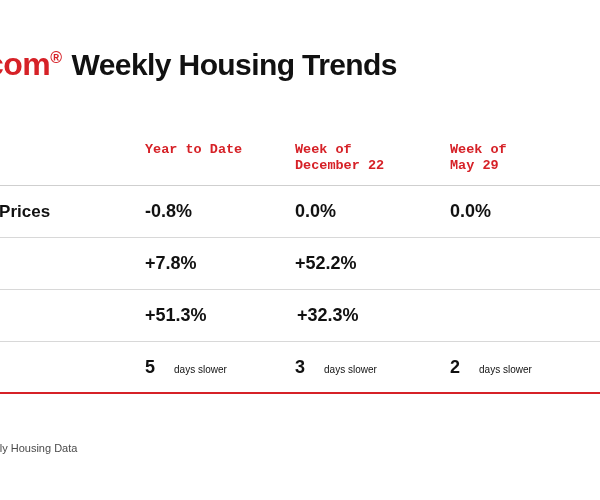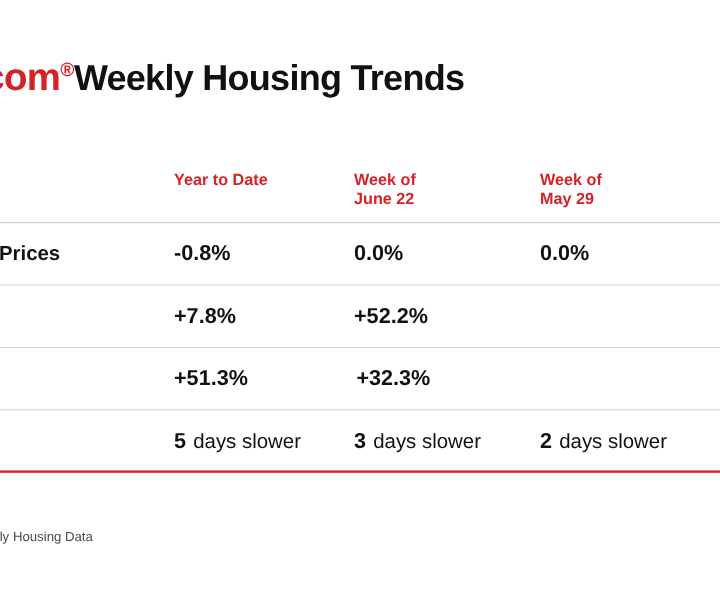--- a/index.html
+++ b/index.html
@@ -38,20 +38,21 @@
   .brand .reg {
     font-size: 16px;
     vertical-align: super;
     font-weight: 700;
   }
   .title {
     font-size: 30px;
     font-weight: 700;
     color: #111111;
     letter-spacing: -0.6px;
+    margin-left: 10px;
     white-space: nowrap;
   }
   
   .table {
     position: absolute;
     left: -16px;
     top: 134px;
     width: 616px;
   }
   .row {
@@ -83,40 +84,41 @@
   }
   .c-val.v1 { padding-left: 4px; }
   .c-val.v2 { padding-left: 1px; }
   .c-val.v3 { padding-left: 3px; }
 
   .head .c-val {
     color: #d62127;
     font-size: 13.5px;
     font-weight: 700;
     line-height: 16px;
+    font-family: Liberation Mono, monospace;
   }
   .head .c-val .l2 { display: block; }
 
   .rowlabel {
     font-size: 17px;
     font-weight: 700;
     color: #111111;
     white-space: nowrap;
   }
   .value {
     font-size: 18px;
     font-weight: 700;
     color: #111111;
     white-space: nowrap;
   }
   .value .unit {
-    font-size: 17px;
+    font-size: 10px;
     font-weight: 400;
     color: #111111;
-    margin-left: 6px;
+    margin-left: 19px;
   }
   
   .footnote {
     position: absolute;
     left: -18px;
     top: 442px;
     font-size: 11px;
     color: #4a4a4a;
     white-space: nowrap;
   }
@@ -134,21 +136,21 @@
   <div class="table">
 
     <div class="row head">
       <div class="c-label"></div>
       <div class="c-val v1">
         <span>Year to Date</span>
         <span class="l2"></span>
       </div>
       <div class="c-val v2">
         <span>Week of</span>
-        <span class="l2">June 22</span>
+        <span class="l2">December 22</span>
       </div>
       <div class="c-val v3">
         <span>Week of</span>
         <span class="l2">May 29</span>
       </div>
     </div>
 
     <div class="row data">
       <div class="c-label">
         <span class="rowlabel">g Prices</span>

